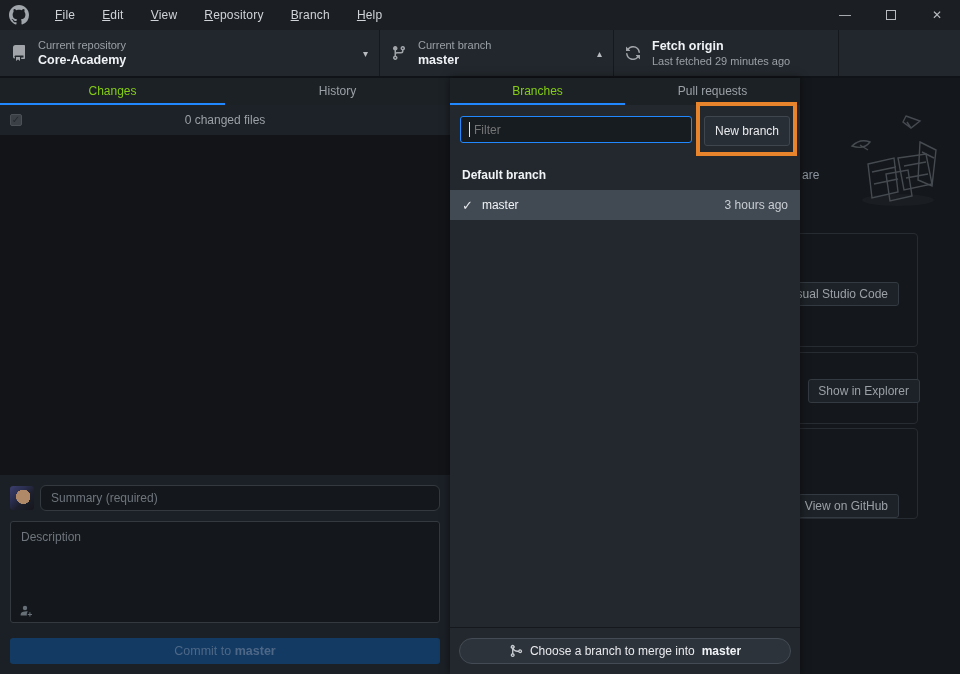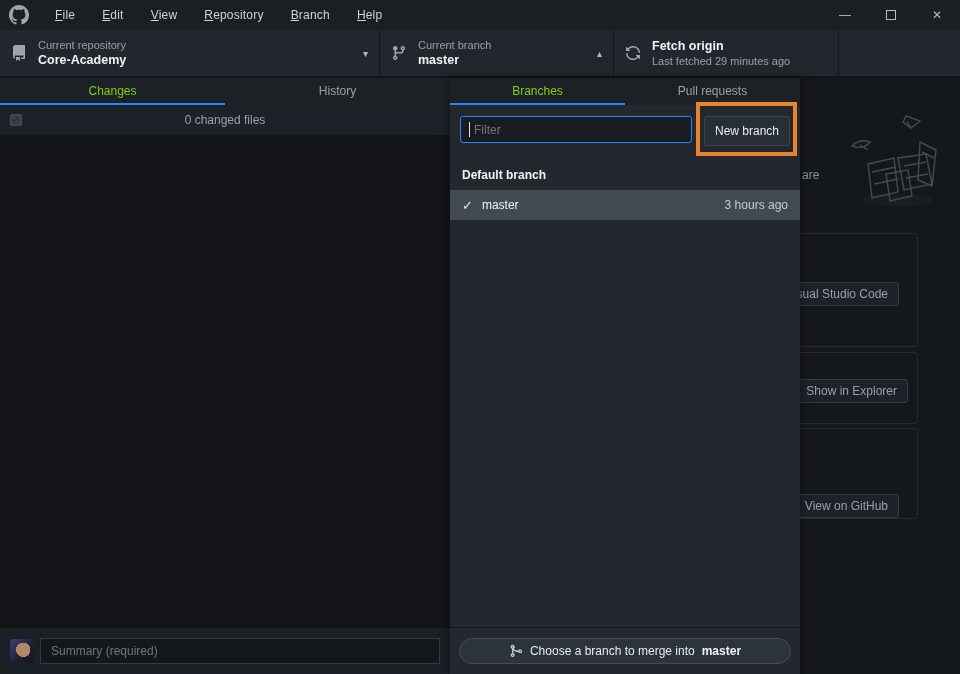--- a/index.html
+++ b/index.html
@@ -48,21 +48,21 @@
   .file-list { flex:1; background:#121418; }
 
   .commit-form { background:#1b2026; padding:10px; flex:0 0 auto; }
   .summary-row { display:flex; align-items:center; }
   .avatar { width:24px; height:24px; border-radius:3px; margin-right:6px; flex:0 0 24px;
     background:
       radial-gradient(circle at 55% 45%, #b08968 0 38%, transparent 39%),
       linear-gradient(135deg,#3b3f6e 0%, #2a2e4e 35%, #1d1f2c 60%, #15161c 100%);
   }
   .text-input { width:100%; height:26px; background:#14181c; border:1px solid #33393f;
-    border-radius:0; color:#e6e9ec; padding:0 10px; font-family:"Liberation Sans",sans-serif;
+    border-radius:6px; color:#e6e9ec; padding:0 10px; font-family:"Liberation Sans",sans-serif;
     font-size:12px; outline:none; }
   .text-input::placeholder, textarea::placeholder { color:#6e757c; }
   .desc-wrap { position:relative; margin-top:10px; }
   .desc-area { width:100%; height:102px; background:#14181c; border:1px solid #33393f;
     border-radius:3px; color:#e6e9ec; padding:8px 10px; resize:none; outline:none;
     font-family:"Liberation Sans",sans-serif; font-size:12px; }
   .coauthor-icon { position:absolute; left:8px; bottom:8px; opacity:.7; }
   .commit-btn { margin-top:12px; width:100%; height:26px; background:#123a63; border:none;
     border-radius:3px; color:#4e6787; font-size:12.5px; font-family:"Liberation Sans",sans-serif; }
   .commit-btn b { color:#4e6787; }
@@ -182,20 +182,32 @@
         <span class="checkbox">✓</span>
         <span>0 changed files</span>
       </div>
       <div class="file-list"></div>
 
       <div class="commit-form">
         <div class="summary-row">
           <span class="avatar"></span>
           <input class="text-input" type="text" placeholder="Summary (required)" style="">
         </div>
+        <div class="desc-wrap">
+          <textarea class="desc-area" placeholder="Description" style=""></textarea>
+          <span class="coauthor-icon">
+            <svg viewBox="0 0 16 16" width="14" height="14">
+                <path fill="#8b949e" d="M5.5 4.5a2.5 2.5 0 115 0 2.5 2.5 0 01-5 0zM8 8.5c-2.8 0-5 1.3-5 3.5v1h7.2a4.7 4.7 0 01-.2-1.5c0-1.2.5-2.2 1.3-3A7.5 7.5 0 008 8.5z"></path>
+                <path fill="#8b949e" d="M13 9.5h1.2v1.8H16v1.2h-1.8v1.8H13v-1.8h-1.8v-1.2H13z"></path>
+              </svg>
+          </span>
+        </div>
+        <button class="commit-btn">
+          <span>Commit to </span><b>master</b>
+        </button>
       </div>
     </div>
 
     <div class="right-area">
 
       <span class="bg-text">are</span>
       <span class="illustration">
         <svg width="112" height="100" viewBox="0 0 112 100" fill="none" stroke="#565c63" stroke-width="1.4">
           <ellipse cx="60" cy="88" rx="36" ry="6" fill="#1c2025" stroke="none"></ellipse>
           <path d="M68 4 l14 5 -9 7 -8-6 z M69 10 l4 6"></path>
@@ -204,21 +216,21 @@
           <path d="M60 46 l28 -4 6 30 -28 6 z M66 54 l22 -4 M68 66 l22 -4"></path>
           <path d="M48 62 l22 -4 4 26 -22 5 z"></path>
           <path d="M82 30 l16 8 -4 36 -14 -6 z M82 30 l-2 38 M84 40 l12 6"></path>
         </svg>
       </span>
       <div class="bg-card" style="top:155px; width:158px; height:114px;"></div>
       <div class="bg-btn" style="left:340px; top:204px; width:109px;">
           <span>sual Studio Code</span>
         </div>
       <div class="bg-card" style="top:274px; width:158px; height:72px;"></div>
-      <div class="bg-btn" style="left:346px; top:301px; width:112px;">
+      <div class="bg-btn" style="left:358px; top:301px; width:112px;">
           <span>Show in Explorer</span>
         </div>
       <div class="bg-card" style="top:350px; width:158px; height:91px;"></div>
       <div class="bg-btn" style="left:348px; top:384px; width:101px;margin-top:32px;">
           <span>View on GitHub</span>
         </div>
 
       <div class="popover">
         <div class="tabbar">
           <div class="tab active">Branches</div>

